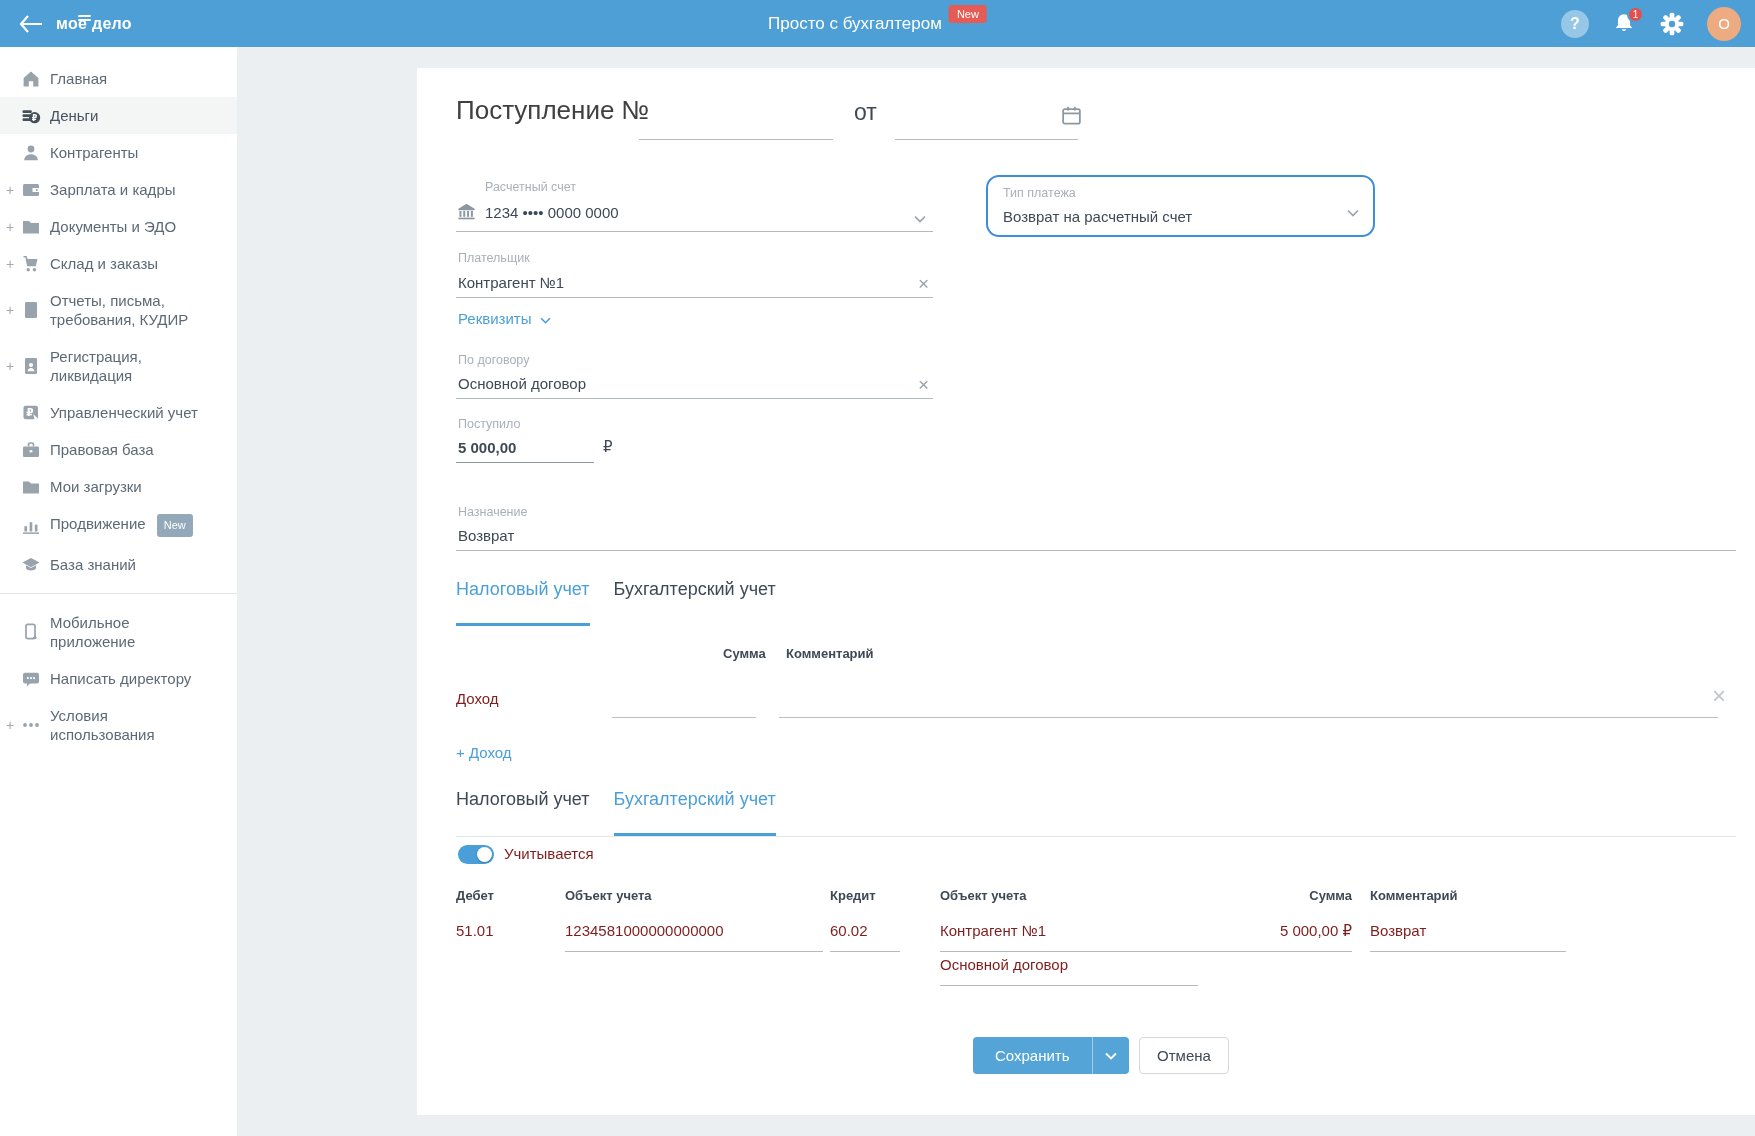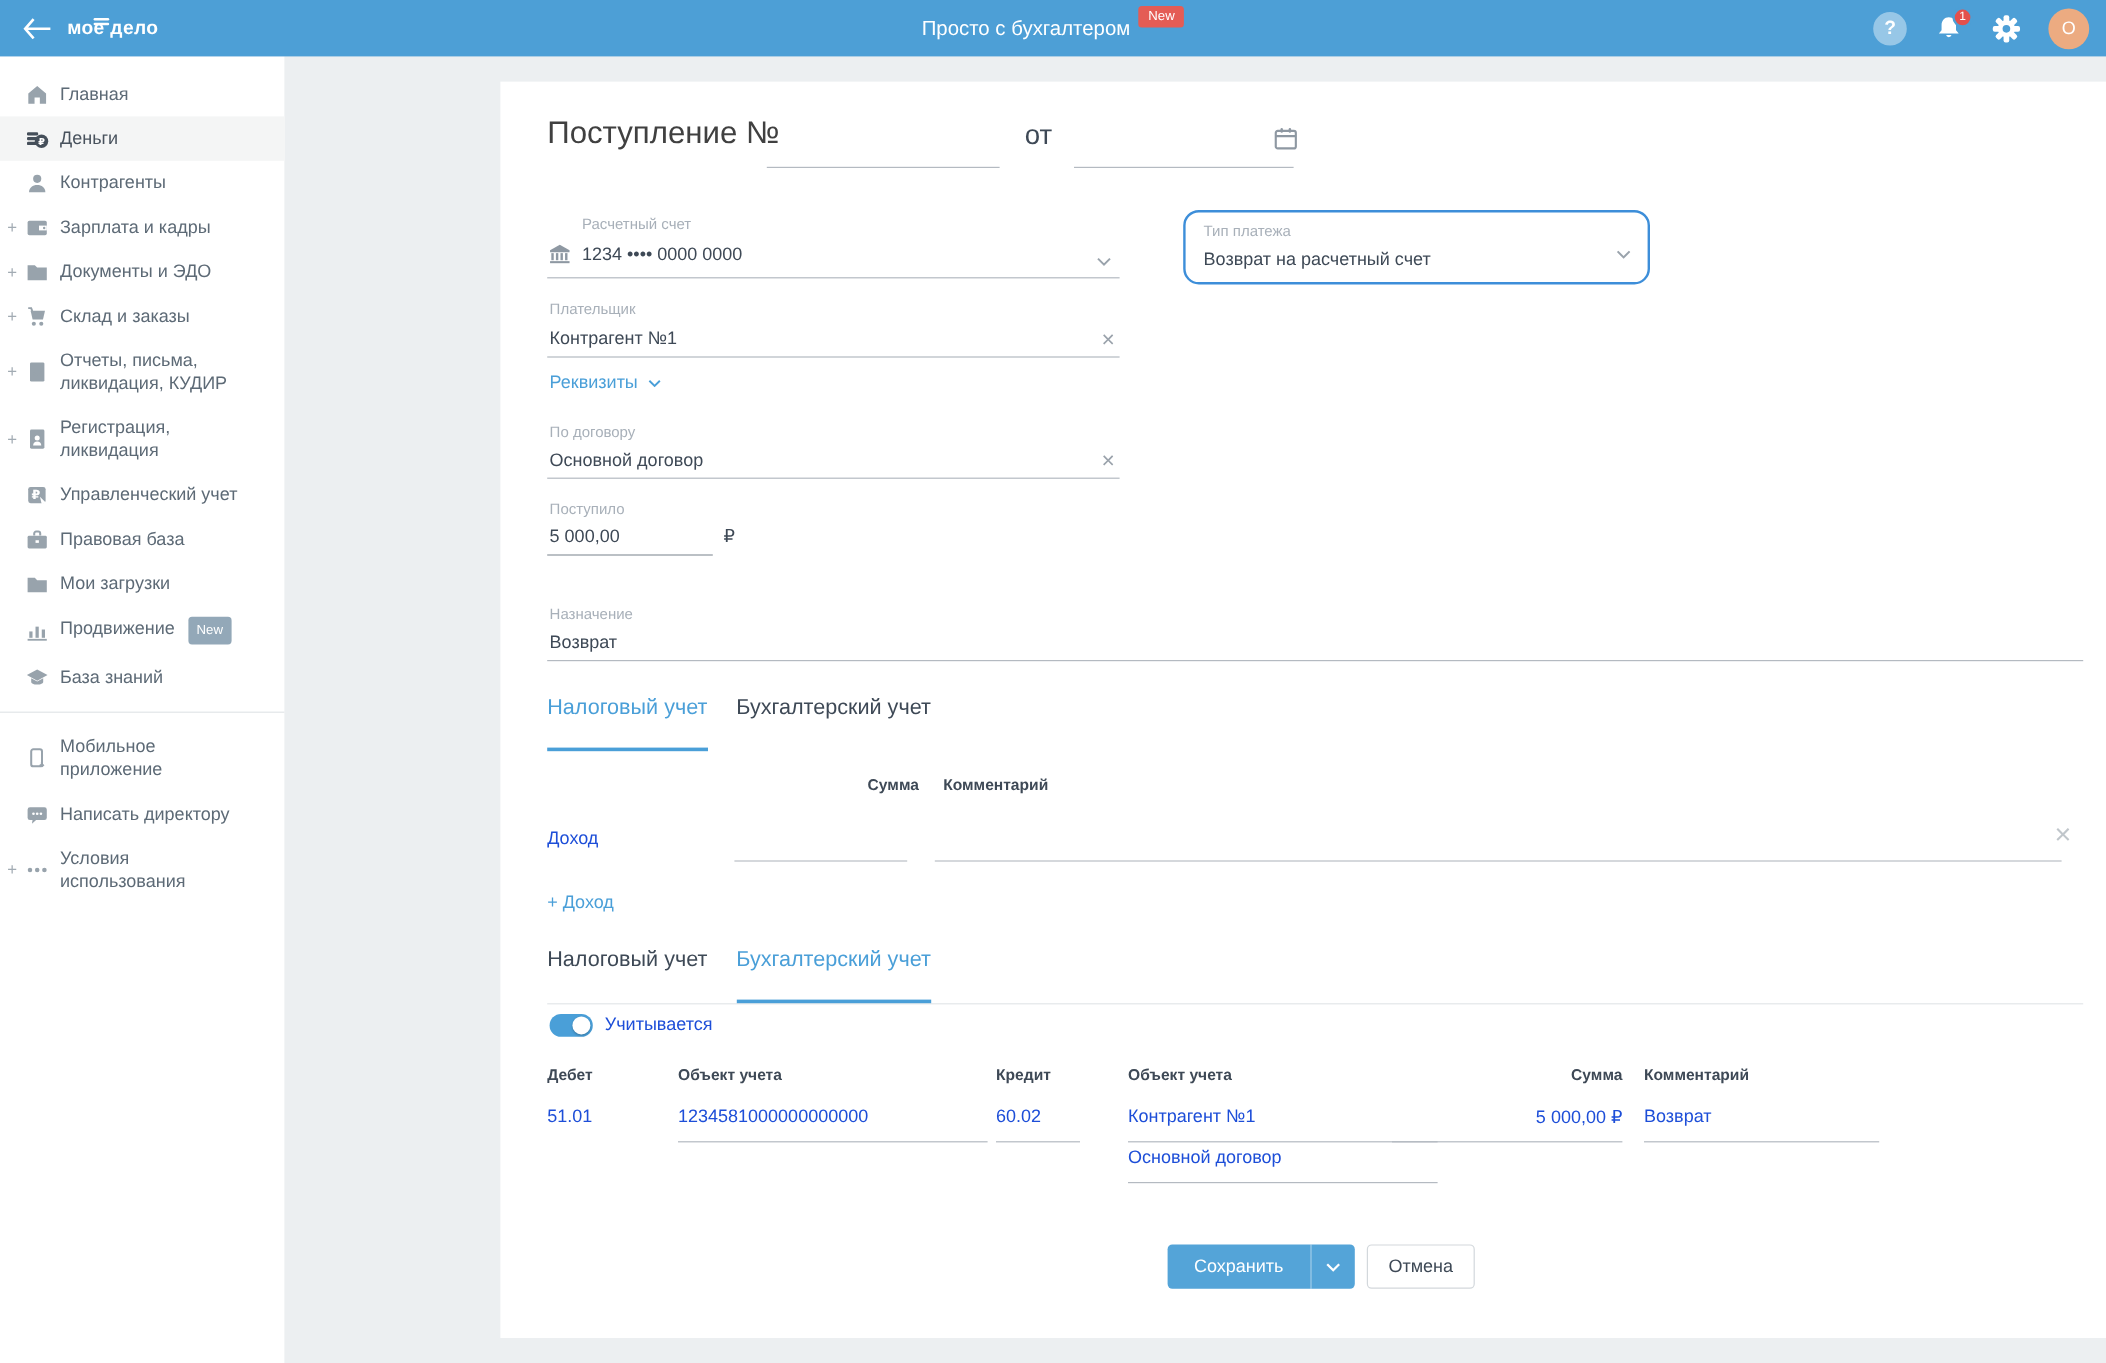--- a/index.html
+++ b/index.html
@@ -54,21 +54,21 @@
   .ot-label { font-size:23px; color:#3e4956; }
 
   .ptype-box { border:2px solid #3d8ed9; border-radius:13px; background:#fff; }
 
   .tabs { display:flex; gap:24px; }
   .tab { font-size:18px; color:#3e4956; padding-bottom:24px; border-bottom:3px solid transparent; cursor:pointer; line-height:19px; }
   .tab.active { color:#4a9fd8; border-bottom-color:#4a9fd8; }
   .tabs2-row { border-bottom:1px solid #e3e6e9; }
 
   .thead { font-size:13px; font-weight:bold; color:#3e4956; }
-  .tcell { font-size:15px; color:#1d4ed8; }
+  .tcell { font-size:15px; color:#7f1d1d; }
 
   .toggle { width:36px; height:19px; border-radius:10px; background:#4a9fd8; position:relative; cursor:pointer; }
   .toggle .knob { position:absolute; right:2px; top:2px; width:15px; height:15px; border-radius:50%; background:#fff; box-shadow:0 1px 2px rgba(0,0,0,.25); }
 
   .btn-save { display:flex; align-items:stretch; background:#54a4d8; border-radius:4px; color:#fff; font-size:15px; cursor:pointer; height:37px; }
   .btn-save .main { padding:0 22px; display:flex; align-items:center; }
   .btn-save .arrow { width:37px; display:flex; align-items:center; justify-content:center; border-left:1px solid rgba(255,255,255,.45); }
   .btn-cancel { width:90px; height:37px; background:#fff; border:1px solid #d3d8dc; border-radius:4px; color:#3e4956; font-size:15px; display:flex; align-items:center; justify-content:center; cursor:pointer; }
 </style>
 </head>
@@ -185,21 +185,21 @@
       <span class="label">Склад и заказы</span>
     </div>
     <div class="nav-item">
       <span class="plus">+</span>
       <span class="sic">
           <svg width="20" height="20" viewBox="0 0 20 20">
             <rect x="4" y="2" width="12" height="16" rx="1.2"></rect>
             <path class="st" d="M7.3 10.6l2.1 2.1 3.6-4.2" stroke="#fff" stroke-width="1.8"></path>
           </svg>
         </span>
-      <span class="label">Отчеты, письма, ликвидация, КУДИР</span>
+      <span class="label">Отчеты, письма, требования, КУДИР</span>
     </div>
     <div class="nav-item">
       <span class="plus">+</span>
       <span class="sic">
           <svg width="20" height="20" viewBox="0 0 20 20">
             <rect x="4" y="2" width="12" height="16" rx="1.2"></rect>
             <circle class="wh" cx="10" cy="9" r="2.1"></circle>
             <path class="wh" d="M6.6 15.2c0-1.9 1.5-3.2 3.4-3.2s3.4 1.3 3.4 3.2z"></path>
           </svg>
         </span>
@@ -346,21 +346,21 @@
           <path d="M1 1.5l5 5 5-5" fill="none" stroke="#4a9fd8" stroke-width="1.8"></path>
         </svg>
     </div>
 
     <div class="abs flabel" style="left:41px; top:285px;">По договору</div>
     <div class="abs fvalue" style="left:41px; top:307px;">Основной договор</div>
     <div class="abs clear-x" style="left:501px; top:307px;">×</div>
     <div class="abs uline" style="left:39px; top:330px; width:477px;"></div>
 
     <div class="abs flabel" style="left:41px; top:349px;">Поступило</div>
-    <div class="abs fvalue" style="left:41px; top:371px;">5 000,00</div>
+    <div class="abs fvalue" style="left:41px; top:371px;font-weight:bold;">5 000,00</div>
     <div class="abs uline dark" style="left:39px; top:394px; width:138px;"></div>
     <div class="abs fvalue" style="left:186px; top:370px;">₽</div>
 
     <div class="abs flabel" style="left:41px; top:437px;">Назначение</div>
     <div class="abs fvalue" style="left:41px; top:459px;">Возврат</div>
     <div class="abs uline" style="left:39px; top:482px; width:1280px;"></div>
 
     <div class="abs tabs" style="left:39px; top:512px;">
       <div class="tab active">Налоговый учет</div>
       <div class="tab">Бухгалтерский учет</div>

